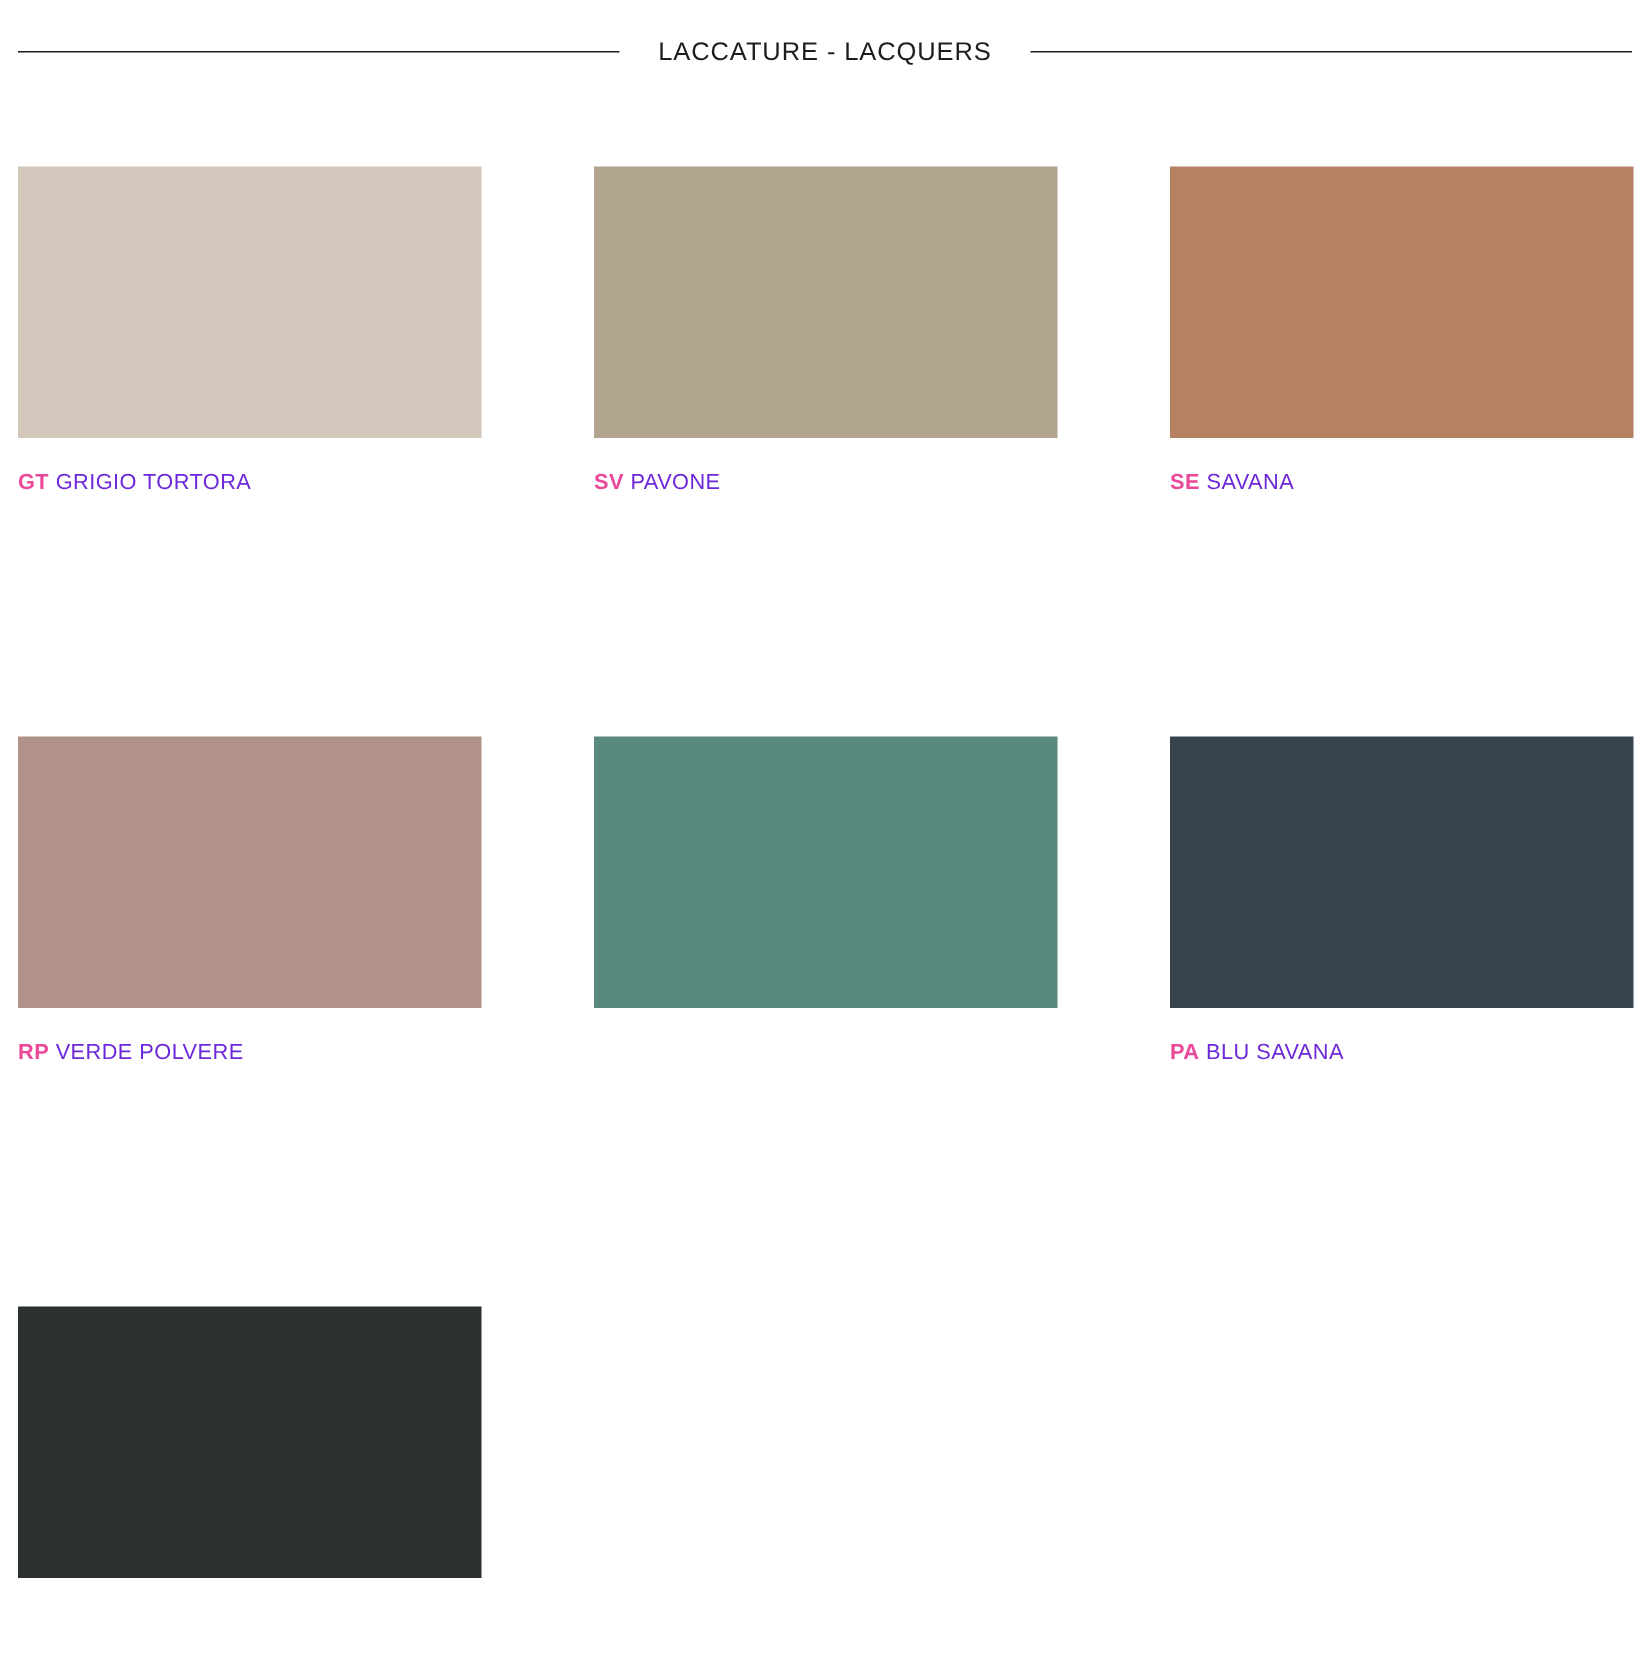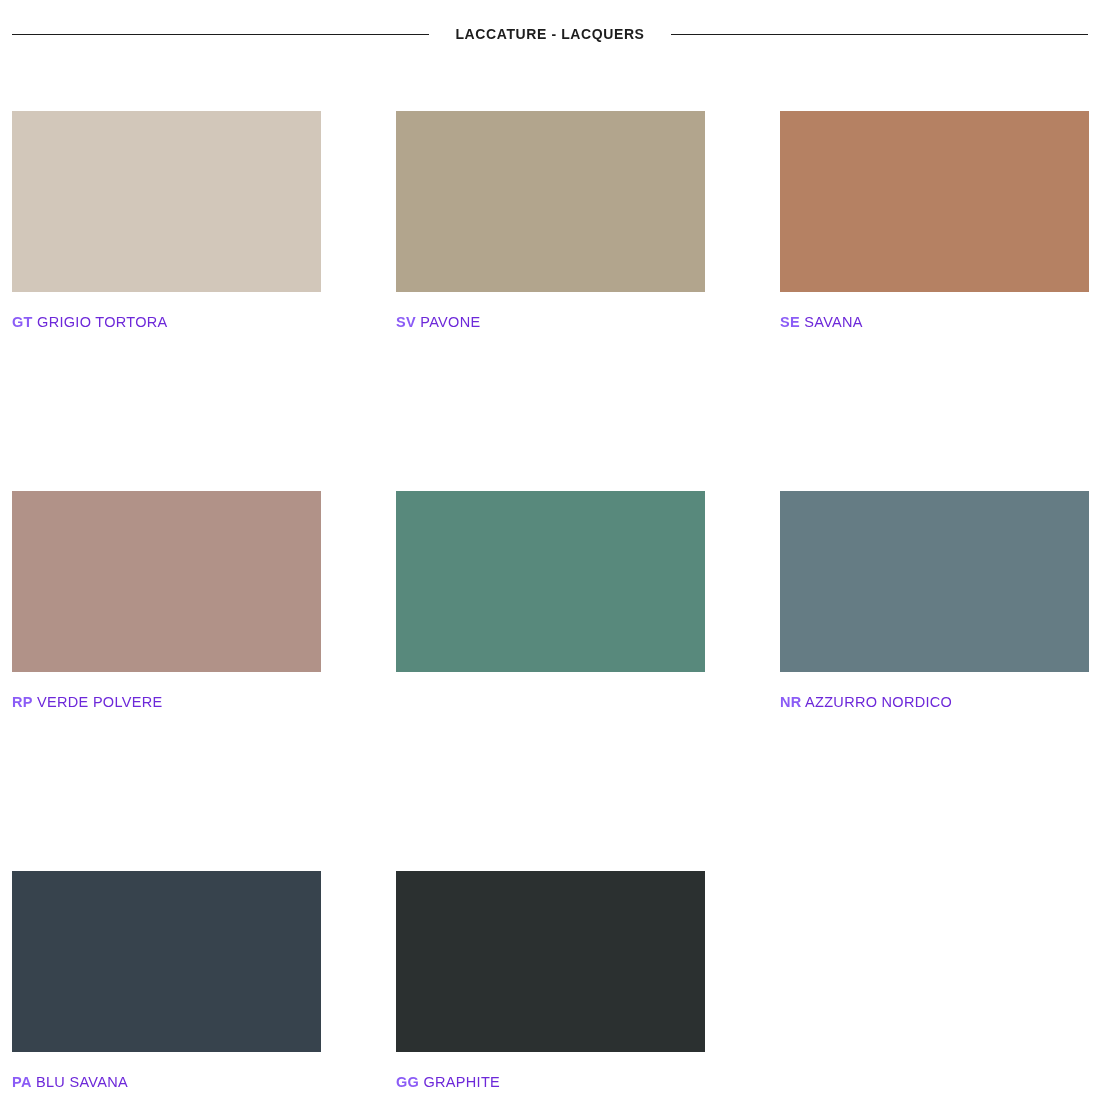--- a/index.html
+++ b/index.html
@@ -35,22 +35,22 @@
     gap: 0;
   }
   .header-rule {
     flex: 1 1 auto;
     height: 1px;
     background: #1d1d1d;
   }
   .header-title {
     flex: 0 0 auto;
     padding: 0 26px;
-    font-size: 14px;
-    font-weight: 700;
+    font-size: 17px;
+    font-weight: 400;
     letter-spacing: 0.6px;
     color: #1d1d1d;
     white-space: nowrap;
     line-height: 1;
   }
 
   
   .swatch-grid {
     position: absolute;
     left: 12px;
@@ -77,21 +77,21 @@
   .swatch-caption {
     margin-top: 22px;
     font-size: 14.5px;
     line-height: 1.2;
     letter-spacing: 0.3px;
     color: #1d1d1d;
     white-space: nowrap;
   }
   .swatch-code {
     font-weight: 700;
-    color: #8b5cf6;
+    color: #ec4899;
   }
   .swatch-name {
     font-weight: 400;
     color: #6d28d9;
   }
 </style>
 </head>
 <body style="background-color: rgb(255, 255, 255);">
 
 <div class="page">
@@ -133,42 +133,31 @@
       <div class="swatch-caption">
         <span class="swatch-code">RP</span>
         <span class="swatch-name">VERDE POLVERE</span>
       </div>
     </div>
 
     <div class="swatch-cell">
       <div class="swatch-chip" style="background-color: rgb(88, 137, 124);"></div>
     </div>
 
-    <div class="swatch-cell">
-      <div class="swatch-chip" style="background-color: rgb(101, 124, 132);"></div>
-      <div class="swatch-caption">
-        <span class="swatch-code">NR</span>
-        <span class="swatch-name">AZZURRO NORDICO</span>
-      </div>
-    </div>
 
     <div class="swatch-cell">
       <div class="swatch-chip" style="background-color: rgb(55, 67, 77);"></div>
       <div class="swatch-caption">
         <span class="swatch-code">PA</span>
         <span class="swatch-name">BLU SAVANA</span>
       </div>
     </div>
 
     <div class="swatch-cell">
       <div class="swatch-chip" style="background-color: rgb(43, 48, 48);"></div>
-      <div class="swatch-caption">
-        <span class="swatch-code">GG</span>
-        <span class="swatch-name">GRAPHITE</span>
-      </div>
     </div>
 
     <div class="swatch-cell is-empty">
       
       
     </div>
 
   </div>
 </div>
 

